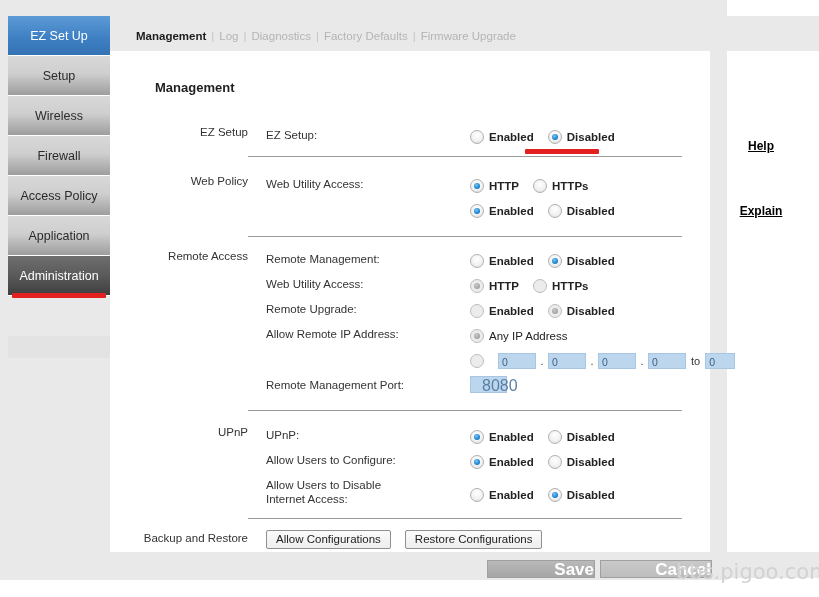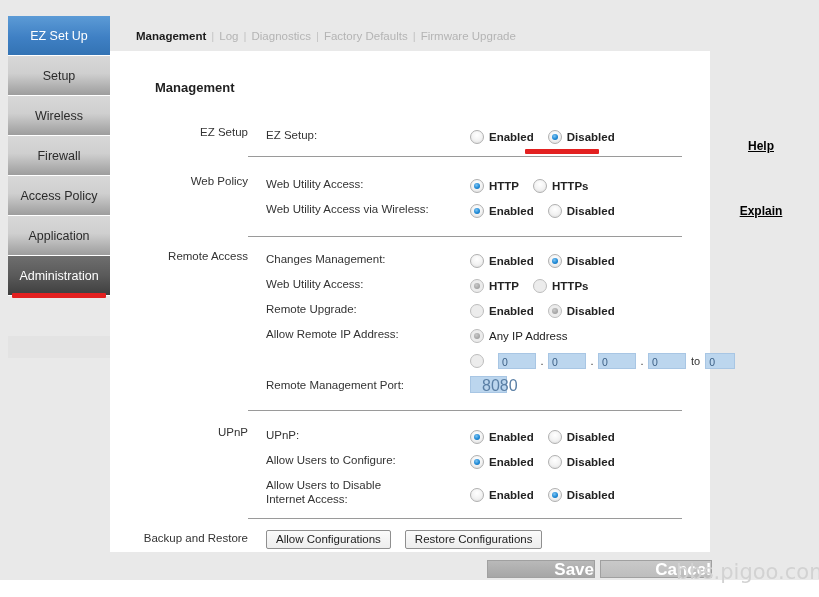--- a/index.html
+++ b/index.html
@@ -4,21 +4,21 @@
 <style>
   html,body{margin:0;padding:0;}
   body{
     width:819px;height:597px;
     background:#ffffff;
     font-family:"Liberation Sans", sans-serif;
     overflow:hidden;
     position:relative;
   }
   #page{
-    position:absolute;left:0;top:0;width:819px;height:580px;
+    position:absolute;left:0;top:0;width:727px;height:580px;
     background:#e9e9e9;
   }
   
   #sidebar{
     position:absolute;left:8px;top:16px;width:102px;
   }
   .navitem{
     height:40px;width:102px;
     display:flex;align-items:center;justify-content:center;
     font-size:12.5px;color:#2b2b2b;
@@ -207,31 +207,30 @@
         </div>
         <div class="divider" style="top:105px;"></div>
         <div class="section" style="top:124px;">
           <span class="seclabel">Web Policy</span>
           <div class="rows">
             <div class="row">
               <span class="rowlabel">Web Utility Access:</span>
               <span class="opts"><span class="opt"><span class="radio on"></span><span class="optlabel">HTTP</span></span><span class="gap"></span><span class="opt"><span class="radio"></span><span class="optlabel">HTTPs</span></span></span>
             </div>
             <div class="row">
-              <span class="rowlabel">Web Utility Access via  Wireless:</span>
               <span class="opts"><span class="opt"><span class="radio on"></span><span class="optlabel">Enabled</span></span><span class="gap"></span><span class="opt"><span class="radio"></span><span class="optlabel">Disabled</span></span></span>
             </div>
           </div>
         </div>
         <div class="divider" style="top:185px;"></div>
         <div class="section" style="top:199px;">
           <span class="seclabel">Remote Access</span>
           <div class="rows">
             <div class="row">
-              <span class="rowlabel">Changes Management:</span>
+              <span class="rowlabel">Remote Management:</span>
               <span class="opts"><span class="opt"><span class="radio"></span><span class="optlabel">Enabled</span></span><span class="gap"></span><span class="opt"><span class="radio on"></span><span class="optlabel">Disabled</span></span></span>
             </div>
             <div class="row">
               <span class="rowlabel">Web Utility Access:</span>
               <span class="opts"><span class="opt"><span class="radio on dim"></span><span class="optlabel">HTTP</span></span><span class="gap"></span><span class="opt"><span class="radio dim"></span><span class="optlabel">HTTPs</span></span></span>
             </div>
             <div class="row">
               <span class="rowlabel">Remote Upgrade:</span>
               <span class="opts"><span class="opt"><span class="radio dim"></span><span class="optlabel">Enabled</span></span><span class="gap"></span><span class="opt"><span class="radio on dim"></span><span class="optlabel">Disabled</span></span></span>
             </div>

